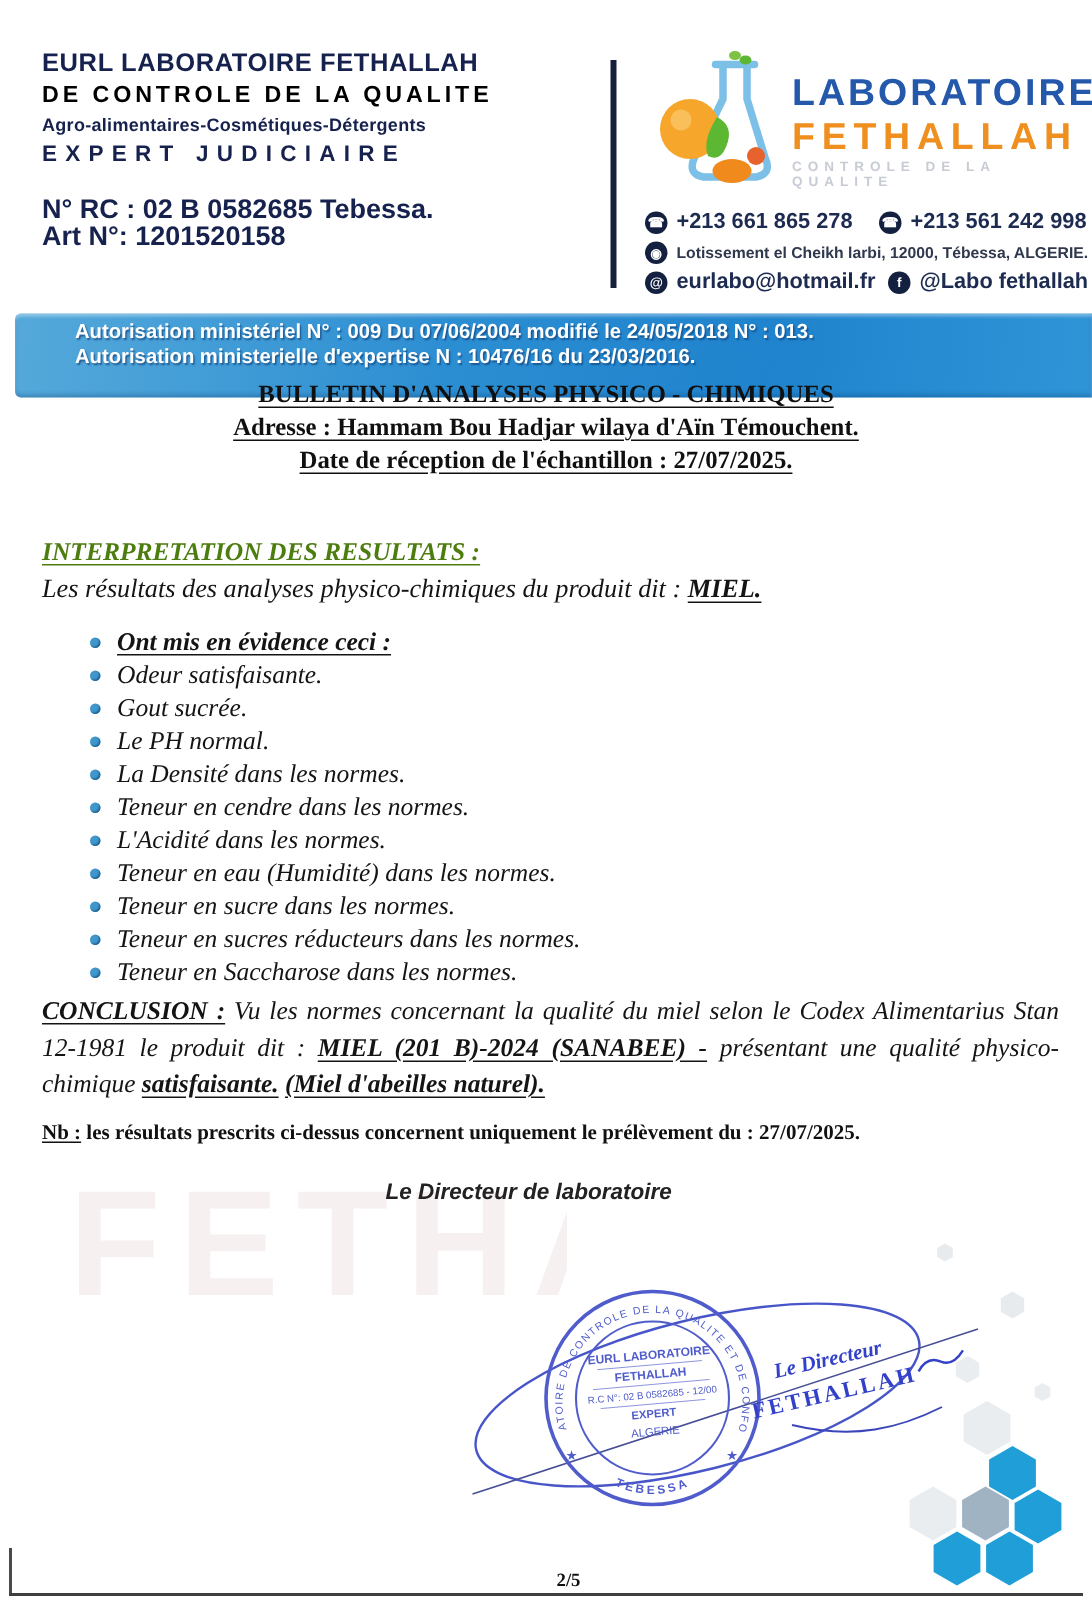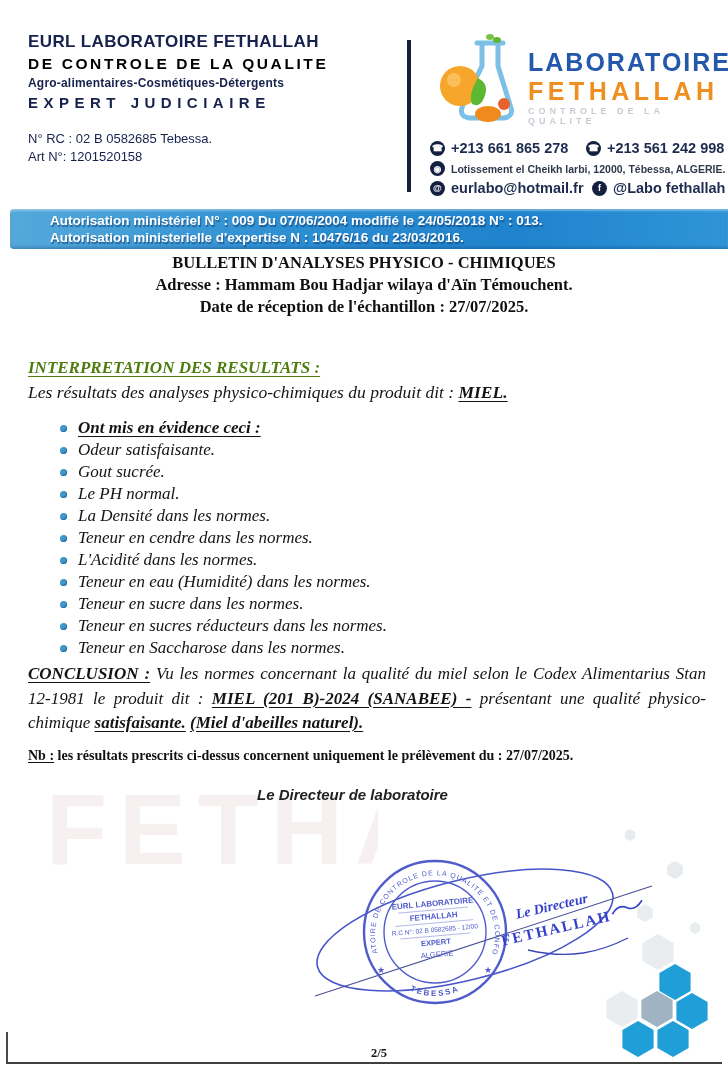--- a/index.html
+++ b/index.html
@@ -5,48 +5,48 @@
   html,body{margin:0;padding:0;background:#ffffff;}
   #page{position:relative;width:728px;height:1080px;background:#ffffff;overflow:hidden;
         font-family:"Liberation Sans",sans-serif;color:#1a1a1a;}
   .abs{position:absolute;}
 
   
   .co-name{font-size:17px;font-weight:700;color:#16224d;letter-spacing:.4px;line-height:22px;}
   .co-sub{font-size:15.5px;font-weight:600;color:#000000;letter-spacing:2.6px;line-height:21px;text-align:center;}
   .co-agro{font-size:12px;font-weight:600;color:#16224d;letter-spacing:.2px;line-height:18px;}
   .co-expert{font-size:15px;font-weight:700;color:#16224d;letter-spacing:5.5px;line-height:22px;}
-  .co-reg{font-size:13px;font-weight:400;color:#16224d;line-height:18px;margin-top:0;}
+  .co-reg{font-size:18px;font-weight:700;color:#16224d;line-height:18px;margin-top:0;}
   .v-divider{width:4px;background:#161f3c;}
 
   
   .logo-line1{font-size:25px;font-weight:800;color:#2458aa;letter-spacing:2px;}
   .logo-line2{font-size:25px;font-weight:800;color:#ef8f1f;letter-spacing:4.5px;}
   .logo-line3{font-size:9px;font-weight:700;color:#c7ccd4;letter-spacing:4px;}
 
   
   .contact-row{display:flex;align-items:center;gap:6px;}
   .cicon{display:inline-flex;align-items:center;justify-content:center;width:15px;height:15px;
          border-radius:50%;background:#13203f;color:#fff;font-size:9px;font-weight:700;flex:0 0 15px;}
   .ctext-b{font-size:14.5px;font-weight:700;color:#1d2b50;}
   .ctext-s{font-size:10.5px;font-weight:600;color:#30384d;}
 
   
-  #banner{left:10px;top:209px;width:718px;height:40px;border-radius:4px 0 0 4px;
+  #banner{left:10px;top:209px;width:718px;height:56px;border-radius:4px 0 0 4px;
           background:linear-gradient(95deg,#55a9da 0%,#2c8ed2 40%,#1f83cd 70%,#2f95d7 100%);
           box-shadow:inset 0 2px 2px rgba(255,255,255,.35), inset 0 -2px 3px rgba(0,40,90,.25);}
   .banner-line{font-size:13.5px;font-weight:700;color:#ffffff;line-height:17px;
                text-shadow:1px 1.5px 1px rgba(15,60,115,.65);padding-left:40px;}
   #banner .banner-wrap{padding-top:3px;}
 
   
   #title-block{left:40px;top:252px;width:648px;text-align:center;
                font-family:"Liberation Serif",serif;}
   .title-line{font-size:16.5px;font-weight:700;color:#101010;line-height:22px;
-              text-underline-offset:3px;}
+              text-decoration:underline;text-underline-offset:3px;}
 
   
   .serif-i{font-family:"Liberation Serif",serif;font-style:italic;}
   #interp-heading{left:28px;top:358px;font-size:17px;font-weight:700;
                   text-decoration:underline;text-underline-offset:3px;color:#4d7c0f;}
   #interp-lead{left:28px;top:382px;font-size:17.5px;color:#141414;}
   .emph-u{font-weight:700;text-decoration:underline;text-underline-offset:3px;}
   #bullet-list{left:50px;top:406px;width:620px;margin:0;padding:0;list-style:none;}
   #bullet-list li{position:relative;padding-left:28px;line-height:22px;
                   font-size:17px;color:#141414;}

